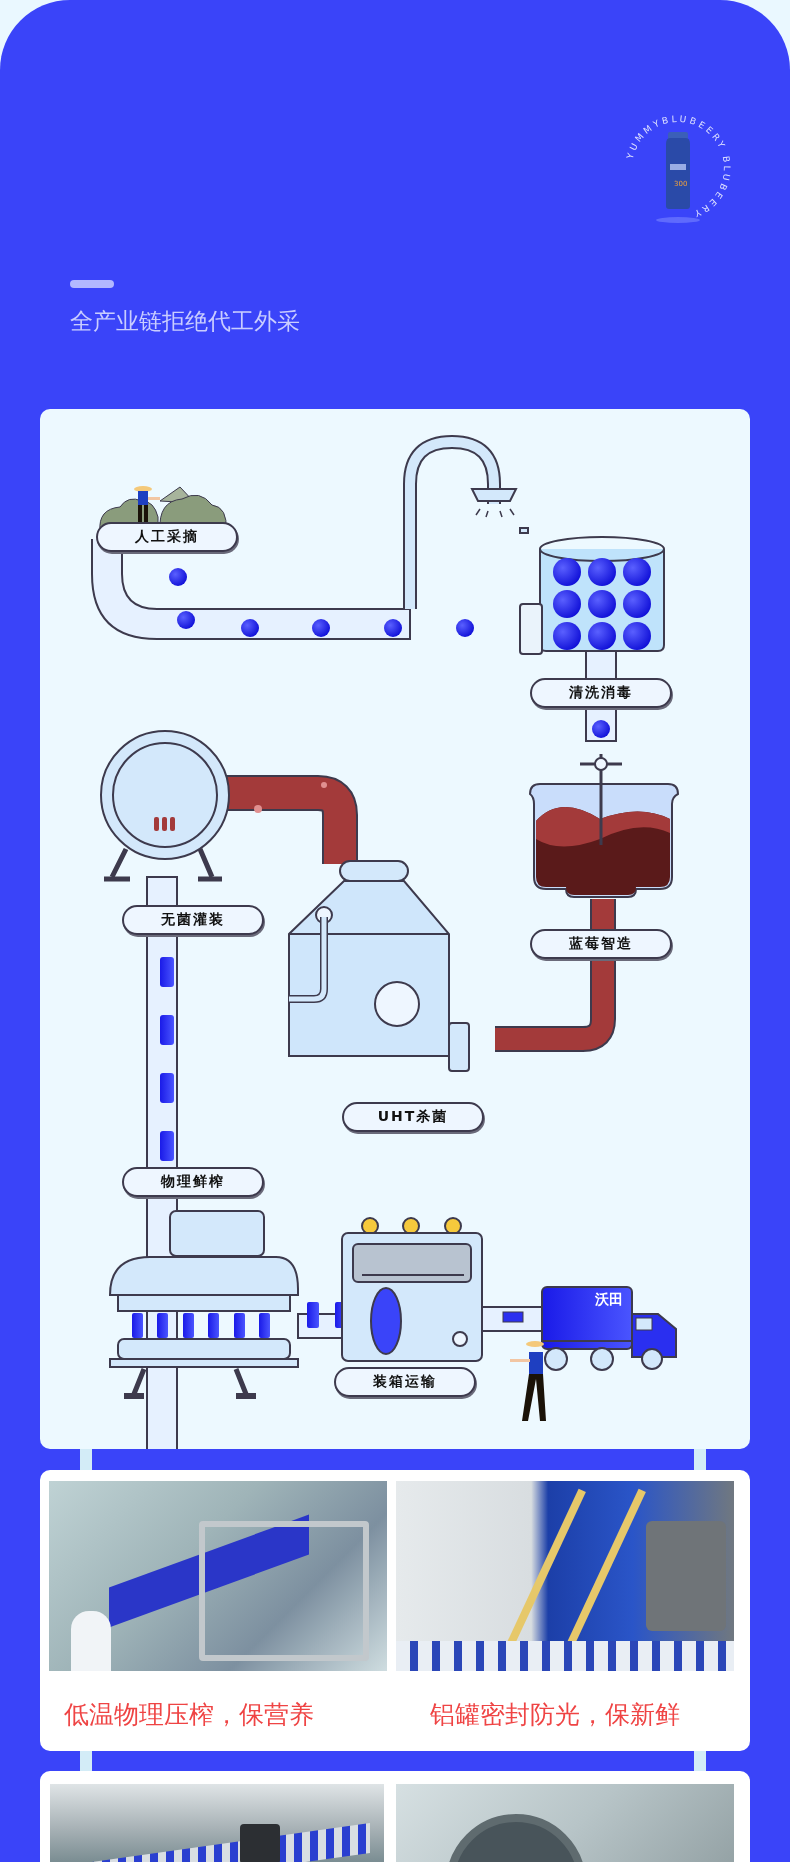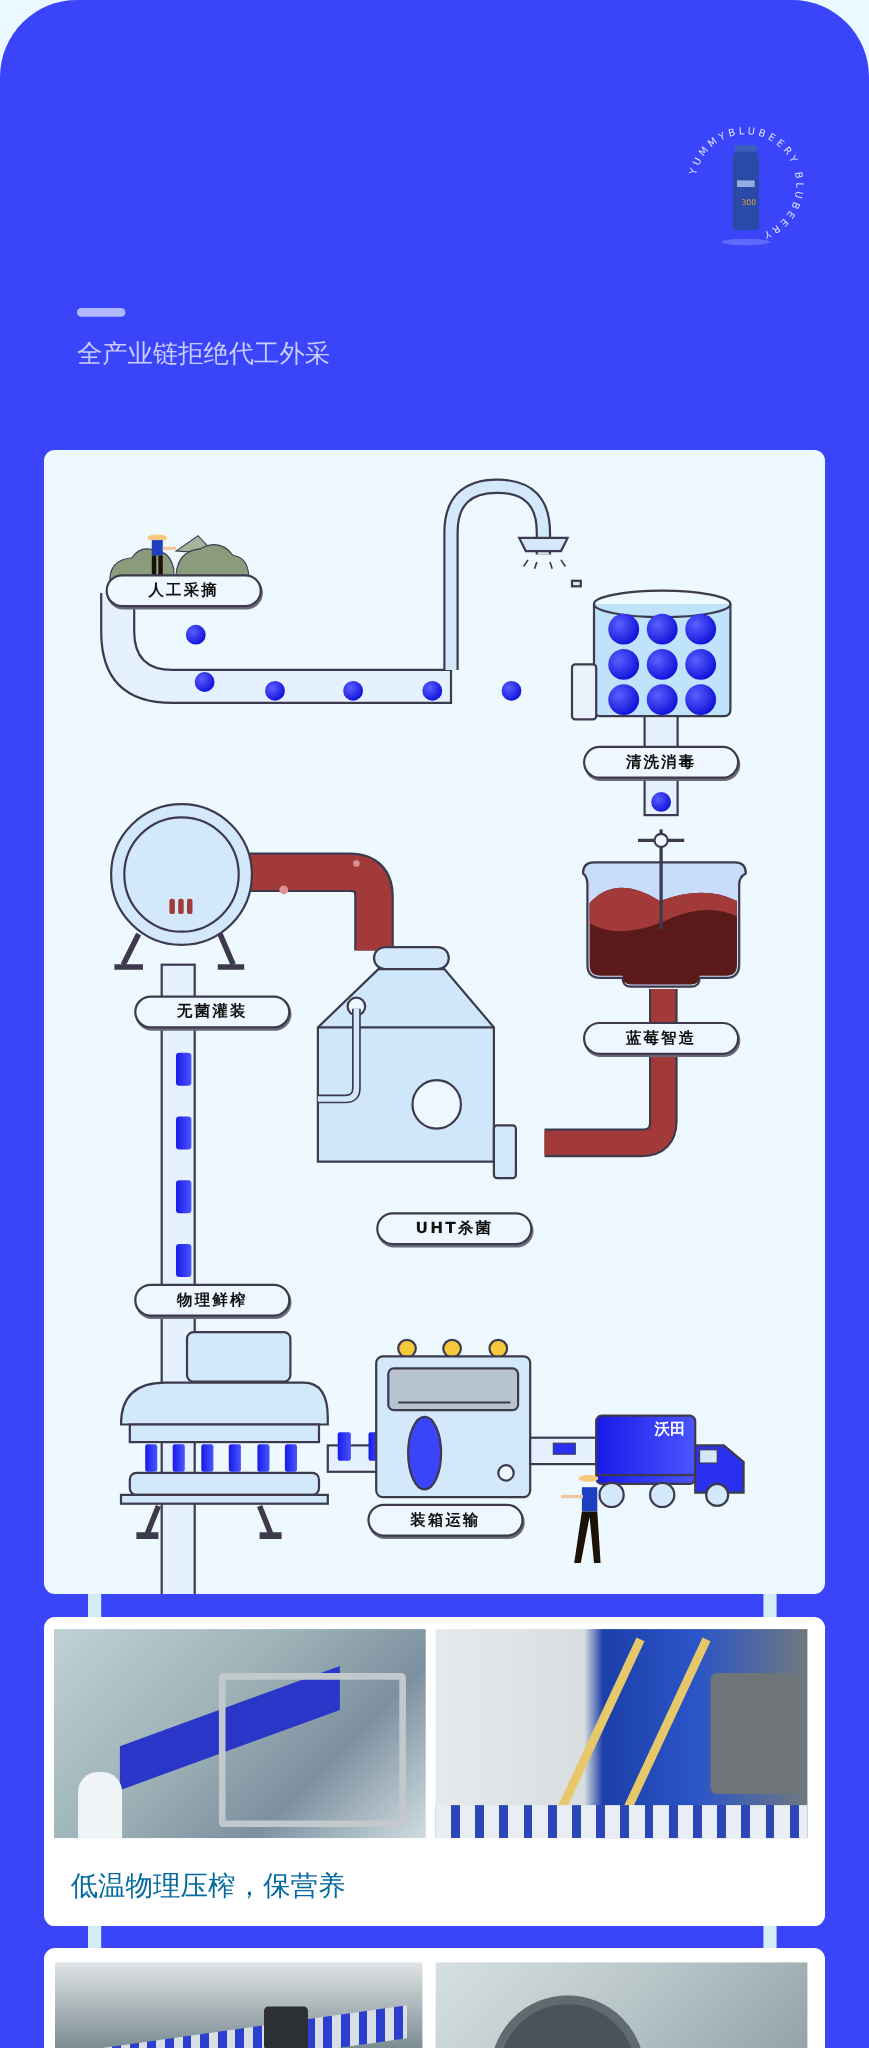--- a/index.html
+++ b/index.html
@@ -9,21 +9,21 @@
   .title { position:absolute; left:68px; top:106px; color:#fff; font-weight:bold; font-size:60px; line-height:78px; letter-spacing:4px; text-shadow:0 12px 30px rgba(30,30,180,0.45); }
   .title .leaf { position:absolute; left:-6px; top:120px; width:20px; height:20px; background:#57c93b; border-radius:2px 14px 2px 14px; z-index:-1; }
   .dash { position:absolute; left:70px; top:280px; width:44px; height:8px; background:#b2b8ff; border-radius:4px; }
   .sub { position:absolute; left:70px; top:303px; color:#c9cdff; font-size:23px; line-height:41px;font-family:Liberation Mono, monospace; }
   .badge { position:absolute; left:618px; top:108px; width:120px; height:120px; }
   .card { position:absolute; background:#edf9ff; border-radius:10px; }
   .diagram { left:40px; top:409px; width:710px; height:1040px; }
   .rail { position:absolute; width:12px; background:#d3ecf7; }
   .photo-card { position:absolute; left:40px; background:#fff; border-radius:10px; }
   .photo { position:absolute; overflow:hidden; }
-  .caption { position:absolute; font-size:25px; color:#0369a1; }
+  .caption { position:absolute; font-size:25px; color:#ef4444; }
   .lbl { position:absolute; height:30px; border:2px solid #3d3a4d; border-radius:15px; background:#eef6ff; font-size:14px; font-weight:bold; color:#111; display:flex; align-items:center; justify-content:center; letter-spacing:2px; box-shadow:1px 2px 0 #6a6a7a; }
 </style>
 </head>
 <body>
 
 <div class="panel"></div>
 
 <div class="title">
   <div class="leaf"></div>
 </div>
@@ -232,20 +232,21 @@
     <div style="position:absolute;left:150px;top:40px;width:170px;height:140px;border:6px solid #c2c8cc;border-radius:4px"></div>
     <div style="position:absolute;left:22px;top:130px;width:40px;height:60px;background:#f1f4f7;border-radius:18px 18px 0 0"></div>
   </div>
   <div class="photo" style="left:356px;top:11px;width:338px;height:190px;background:linear-gradient(90deg,#e6eaec 0%,#d8dde0 40%,#1c3fa8 45%,#2a55c8 70%,#707880 100%)">
     <div style="position:absolute;left:140px;top:0;width:8px;height:200px;background:#e6c86a;transform:rotate(25deg)"></div>
     <div style="position:absolute;left:200px;top:0;width:8px;height:200px;background:#e6c86a;transform:rotate(25deg)"></div>
     <div style="position:absolute;left:250px;top:40px;width:80px;height:110px;background:#6f7478;border-radius:6px"></div>
     <div style="position:absolute;left:0;top:160px;width:338px;height:30px;background:repeating-linear-gradient(90deg,#e9eef4 0 14px,#2b47b8 14px 22px)"></div>
   </div>
   <div class="caption" style="left:24px;top:228px">低温物理压榨，保营养</div>
+  <div class="caption" style="left:390px;top:228px">铝罐密封防光，保新鲜</div>
 </div>
 
 <div class="photo-card" style="top:1771px;width:710px;height:120px">
   <div class="photo" style="left:10px;top:13px;width:334px;height:110px;background:linear-gradient(180deg,#dfe4e6 0%,#a8b2b6 40%,#4f6a70 100%)">
     <div style="position:absolute;left:20px;top:60px;width:300px;height:30px;background:repeating-linear-gradient(90deg,#2a3fd0 0 8px,#d9dee2 8px 16px);transform:skewY(-8deg)"></div>
     <div style="position:absolute;left:190px;top:40px;width:40px;height:40px;background:#2c2f33;border-radius:4px"></div>
   </div>
   <div class="photo" style="left:356px;top:13px;width:338px;height:110px;background:linear-gradient(135deg,#d6e0e2 0%,#b7c4c7 50%,#8f9da0 100%)">
     <div style="position:absolute;left:50px;top:30px;width:140px;height:140px;border:8px solid #5f6b6f;border-radius:50%;background:#48545a"></div>
   </div>

